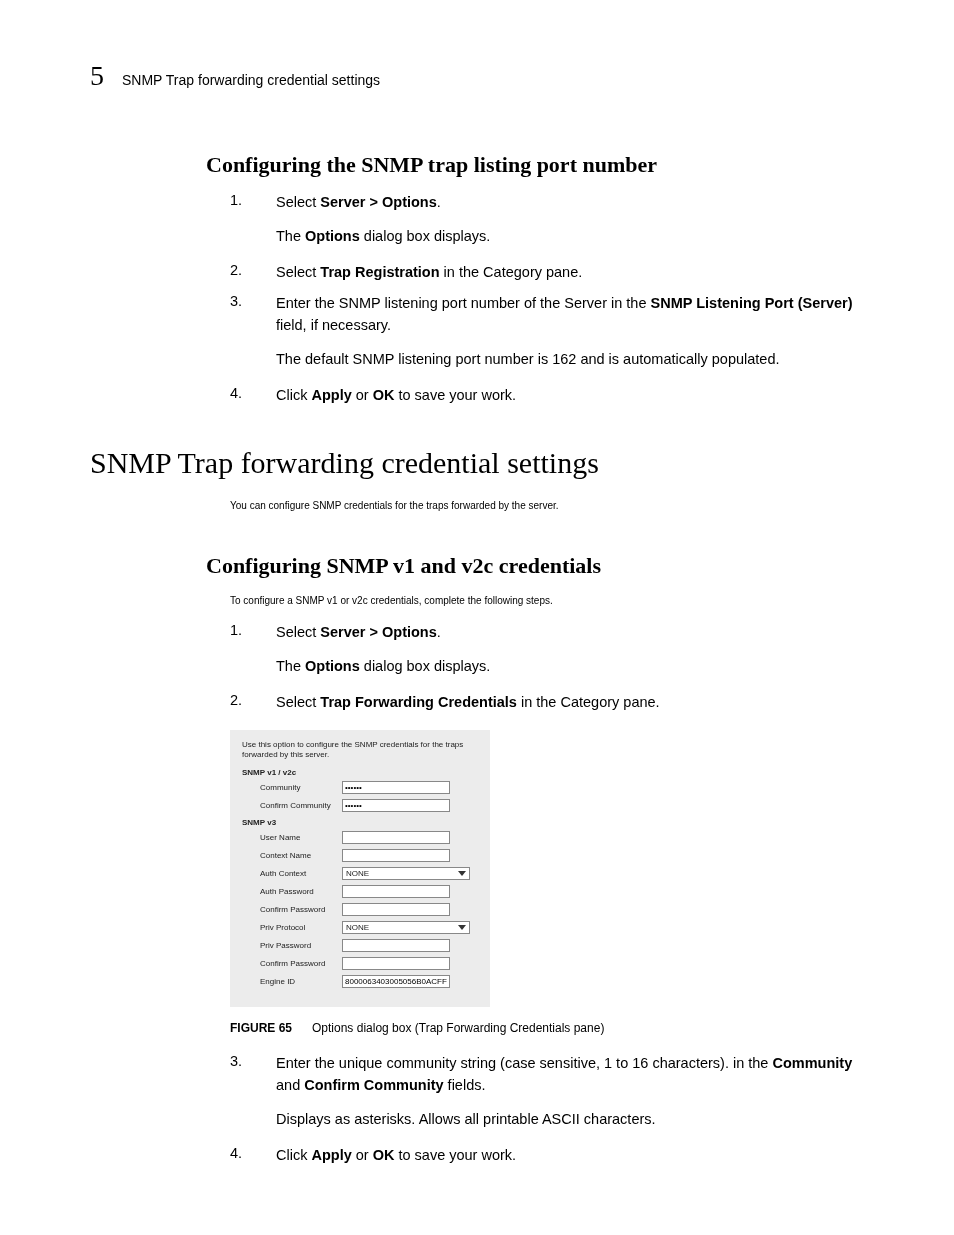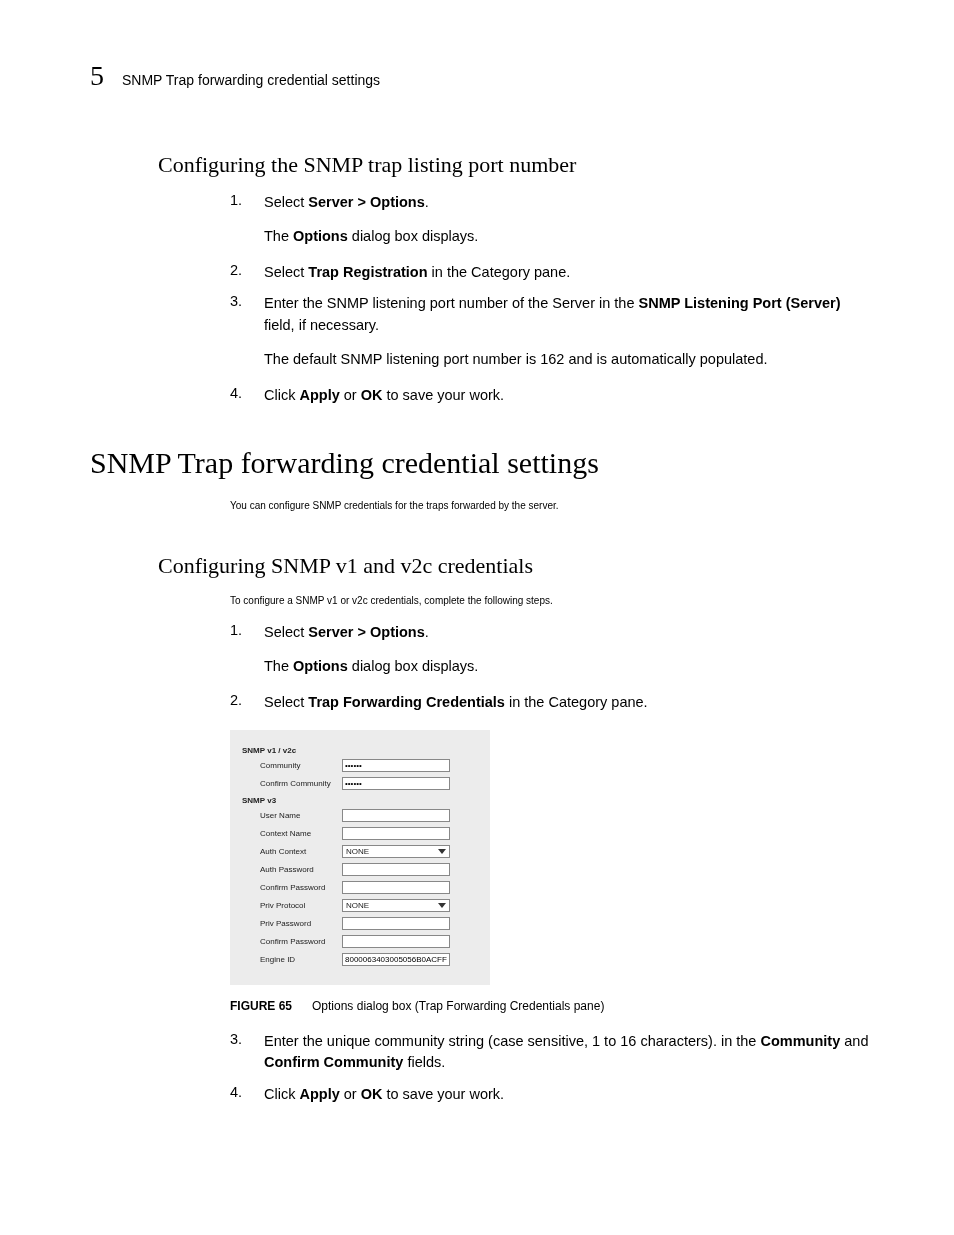--- a/index.html
+++ b/index.html
@@ -28,23 +28,23 @@
   h1 {
     font-family: Georgia, 'Times New Roman', serif;
     font-size: 30px;
     font-weight: normal;
     margin-top: 40px;
     margin-bottom: 18px;
   }
   h2 {
     font-family: Georgia, 'Times New Roman', serif;
     font-size: 22px;
-    font-weight: normal;
+    font-weight: bold;
     margin-bottom: 14px;
-    margin-left: 68px;
+    margin-left: 116px;
   }
   .body-indent {
     margin-left: 140px;
     font-size: 10px;
     line-height: 1.5;
   }
   ol.steps {
     list-style: none;
     margin-left: 140px;
     font-size: 14.5px;
@@ -53,20 +53,21 @@
     display: flex;
     gap: 14px;
     margin-bottom: 10px;
   }
   ol.steps > li .num {
     min-width: 20px;
   }
   ol.steps > li .txt {
     flex: 1;
     line-height: 1.5;
+    margin-left: 12px;
   }
   .sub-indent {
     margin-top: 12px;
     margin-bottom: 4px;
   }
   .bold { font-weight: bold; }
   .link { color: #0066cc; }
   .figure-wrap {
     margin-left: 140px;
     margin-top: 16px;
@@ -92,21 +93,21 @@
   .dialog input[type=text], .dialog input[type=password] {
     width: 108px;
     height: 13px;
     border: 1px solid #888;
     background: #fff;
     font-size: 8px;
     padding: 0 2px;
     box-sizing: border-box;
   }
   .dialog .select {
-    width: 108px;
+    width: 128px;
     height: 13px;
     border: 1px solid #888;
     background: #fff;
     display: flex;
     align-items: center;
     justify-content: space-between;
     padding: 0 3px;
   }
   .dialog .select .arrow {
     width: 0; height: 0;
@@ -181,20 +182,21 @@
   <li>
     <span class="num">2.</span>
     <span class="txt">
       <span>Select </span><span class="bold">Trap Forwarding Credentials</span><span> in the Category pane.</span>
     </span>
   </li>
 </ol>
 
 <div class="figure-wrap">
   <div class="dialog">
+    <div class="intro">Use this option to configure the SNMP credentials for the traps forwarded by this server.</div>
     <div class="sec-label">SNMP v1 / v2c</div>
     <div class="row">
       <span class="lab">Community</span>
       <input type="text" value="••••••" style="">
     </div>
     <div class="row">
       <span class="lab">Confirm Community</span>
       <input type="text" value="••••••" style="">
     </div>
     <div class="sec-label">SNMP v3</div>
@@ -245,20 +247,21 @@
 
 <div class="figcap">
   <span class="figlabel">FIGURE 65</span><span>Options dialog box (Trap Forwarding Credentials pane)</span>
 </div>
 
 <ol class="steps">
   <li>
     <span class="num">3.</span>
     <span class="txt">
       <span>Enter the unique community string (case sensitive, 1 to 16 characters). in the </span><span class="bold">Community</span><span> and </span><span class="bold">Confirm Community</span><span> fields.</span>
+      <div class="sub-indent">Displays as asterisks. Allows all printable ASCII characters.</div>
     </span>
   </li>
   <li>
     <span class="num">4.</span>
     <span class="txt">
       <span>Click </span><span class="bold">Apply</span><span> or </span><span class="bold">OK</span><span> to save your work.</span>
     </span>
   </li>
 </ol>
 

